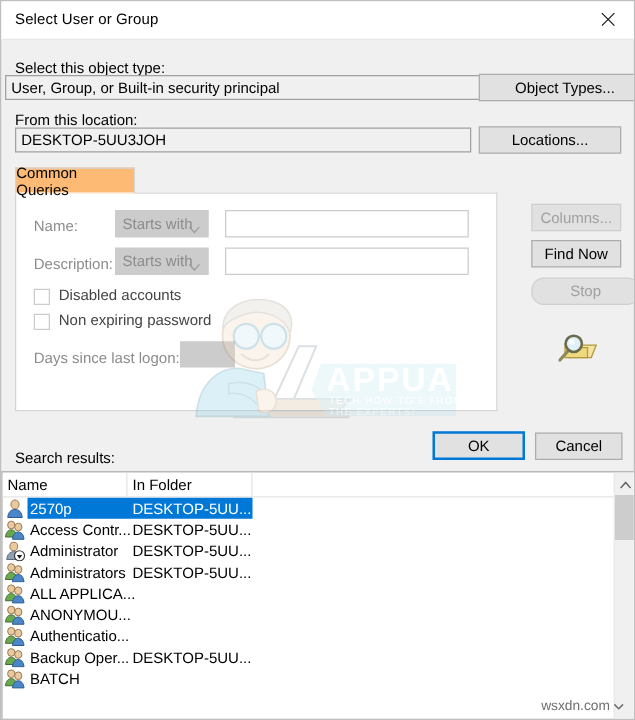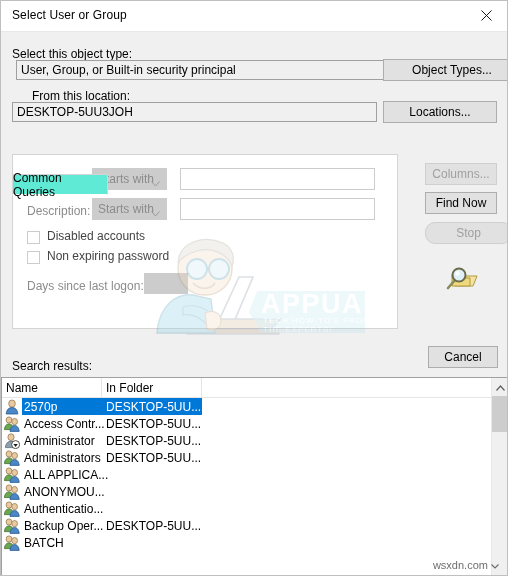--- a/index.html
+++ b/index.html
@@ -107,31 +107,30 @@
   
   .tabpanel {
     position: absolute;
     box-sizing: border-box;
     background: #ffffff;
     border: 1px solid #d4d4d4;
   }
   .tabhead {
     position: absolute;
     box-sizing: border-box;
-    background: #5eead4;
+    background: #fdba74;
     border: 1px solid #d4d4d4;
     border-bottom: 1px solid #ffffff;
     display: flex;
     align-items: center;
     justify-content: center;
     font-size: 12px;
     color: #000;
     cursor: default;
     z-index: 3;
-    margin-top: 40px;
   }
 
   
   .combo {
     position: absolute;
     box-sizing: border-box;
     background: #cccccc;
     border: none;
     font-size: 12px;
     color: #8c8c8c;
@@ -299,24 +298,24 @@
       <span>
         <svg width="11" height="11" viewBox="0 0 11 11">
           <line x1="0.5" y1="0.5" x2="10.5" y2="10.5" stroke="#1a1a1a" stroke-width="1"></line>
           <line x1="10.5" y1="0.5" x2="0.5" y2="10.5" stroke="#1a1a1a" stroke-width="1"></line>
         </svg>
       </span>
     </div>
   </div>
 
   <div class="lbl" style="left:11px; top:46px;">Select this object type:</div>
-  <div class="field" style="left:15px; top:59px; width:413px; height:20px;">User, Group, or Built-in security principal</div>
+  <div class="field" style="left:3px; top:59px; width:413px; height:20px;">User, Group, or Built-in security principal</div>
   <div class="btn" style="left:382px; top:58px; width:138px; height:22px;">Object Types...</div>
 
-  <div class="lbl" style="left:11px; top:88px;margin-left:20px;">From this location:</div>
+  <div class="lbl" style="left:11px; top:88px;">From this location:</div>
   <div class="field" style="left:11px; top:101px; width:365px; height:20px;">DESKTOP-5UU3JOH</div>
   <div class="btn" style="left:382px; top:100px; width:114px; height:22px;">Locations...</div>
 
   <div class="tabhead" style="left:11px; top:133px; width:96px; height:21px;">Common Queries</div>
   <div class="tabpanel" style="left:11px; top:153px; width:386px; height:175px;">
 
     <div class="lbl dim" style="left:14px; top:19px;">Name:</div>
     <div class="combo" style="left:79px; top:13px; width:75px; height:22px;">
       <span>Starts with</span>
       <span class="chev">
@@ -391,20 +390,21 @@
       <polygon points="11,20 29,20 33,10 15,10" fill="#f4e3a1" stroke="#b09a3c" stroke-width="1"></polygon>
       <polygon points="8,9 14,9 16,12 26,12 26,20 8,20" fill="#efd97f" stroke="#b09a3c" stroke-width="1"></polygon>
 
       <line x1="4" y1="22" x2="12" y2="13" stroke="#8b8b5a" stroke-width="2.6" stroke-linecap="round"></line>
 
       <circle cx="15" cy="9" r="6.5" fill="#dff0f8" stroke="#6b6b4a" stroke-width="2"></circle>
       <circle cx="13.5" cy="7.5" r="2.2" fill="#ffffff" opacity="0.85"></circle>
     </svg>
   </div>
 
+  <div class="btn default" style="left:345px; top:344px; width:74px; height:23px;">OK</div>
   <div class="btn" style="left:427px; top:345px; width:70px; height:22px;">Cancel</div>
 
   <div class="lbl" style="left:11px; top:358px;">Search results:</div>
 
   <div class="listbox" style="left:0px; top:376px; width:508px; height:199px;">
 
     <div class="list-header">
       <div class="col-head" style="left:0px; width:100px;">Name</div>
       <div class="col-head" style="left:100px; width:100px;">In Folder</div>
       <div class="col-head last" style="left:200px; width:280px;"></div>

